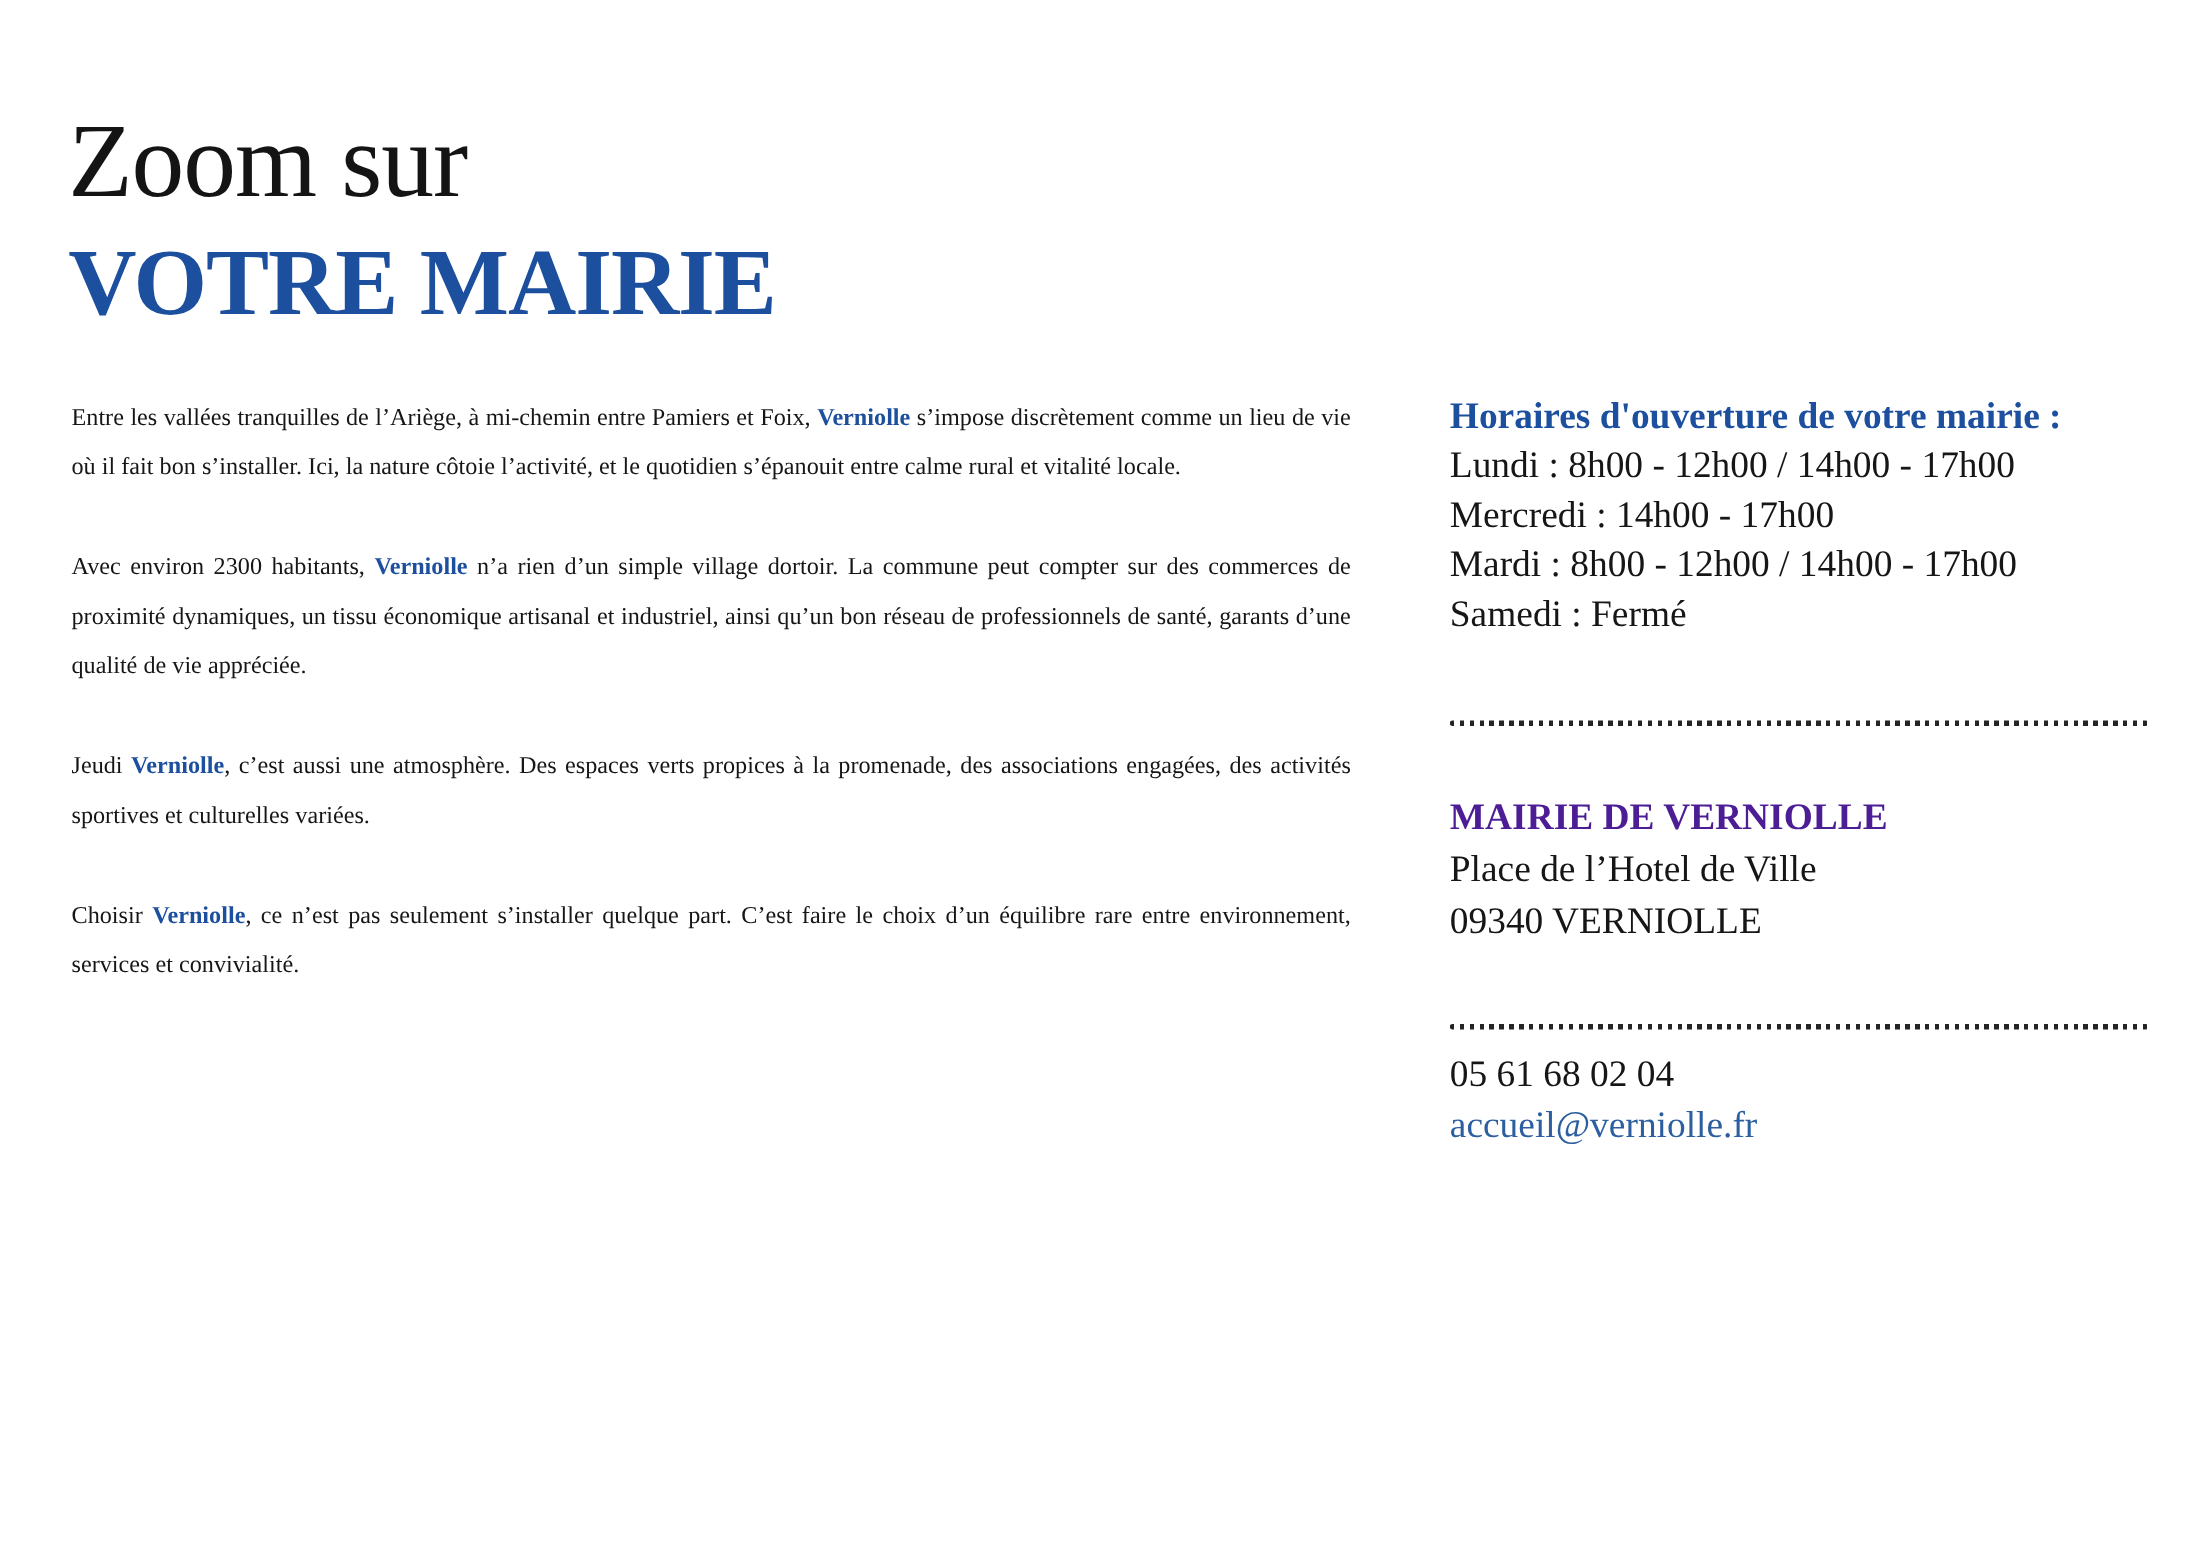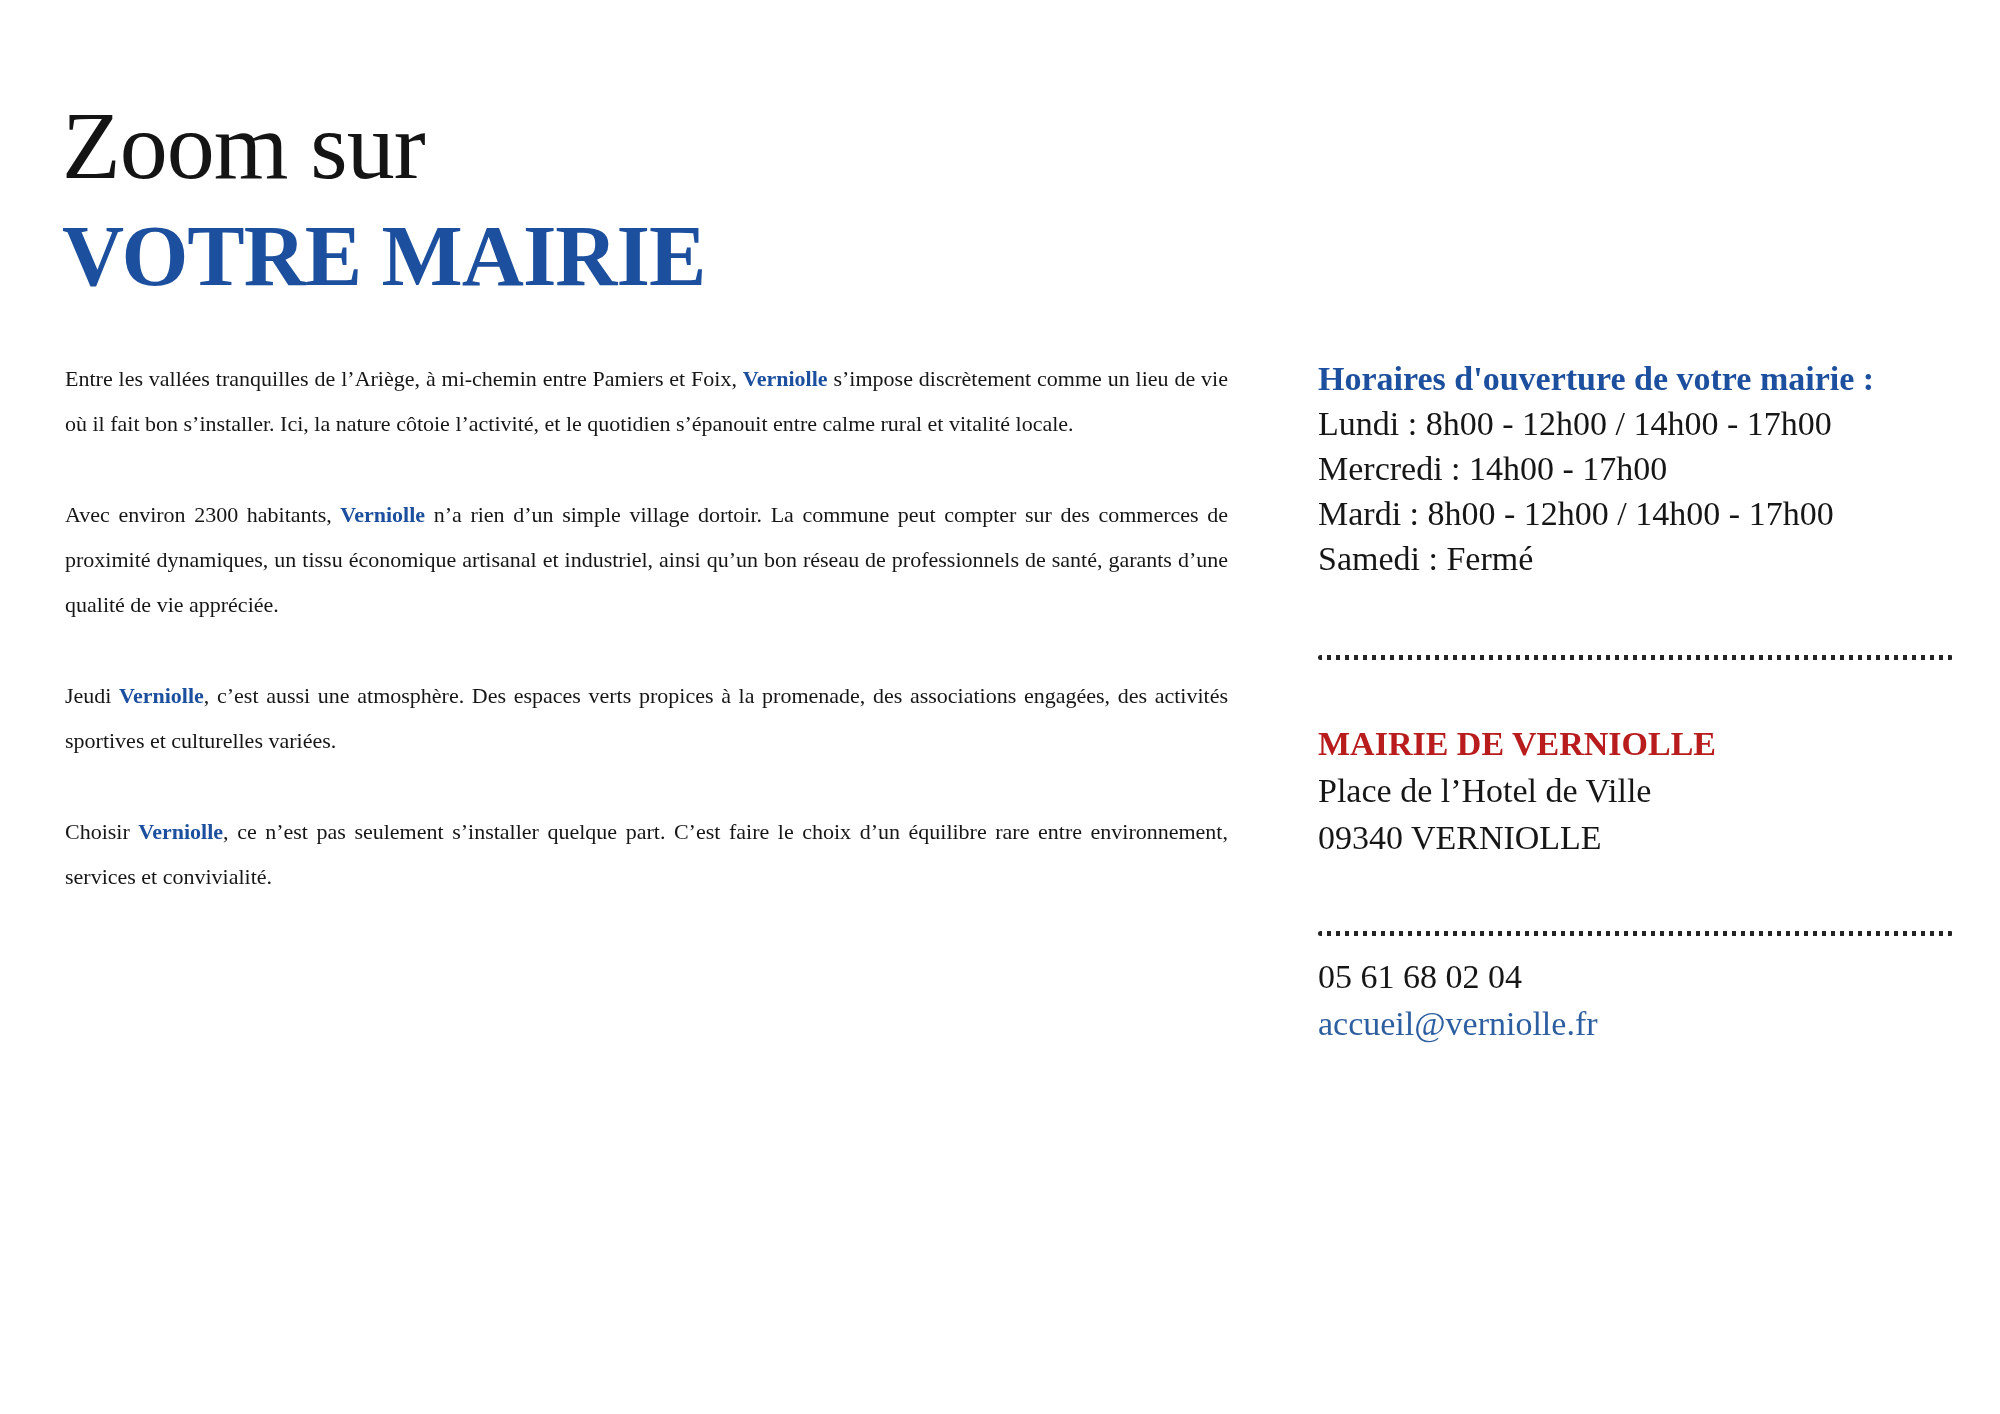--- a/index.html
+++ b/index.html
@@ -66,21 +66,21 @@
 
   .dotted-divider {
     height: 5px;
     width: 100%;
     background-image: repeating-linear-gradient(90deg, #242424 0px, #242424 4px, transparent 4px, transparent 9px);
   }
   .divider-1 { margin-top: 74px; }
   .divider-2 { margin-top: 70px; }
 
   .address-block { margin-top: 60px; line-height: 47px; }
-  .address-name { color: #b91c1c; font-weight: 700; }
+  .address-name { color: #4c1d95; font-weight: 700; }
 
   .contact-block { margin-top: 17px; line-height: 47px; }
   .contact-phone { color: #161616; }
   .contact-email { color: #2d5fa0; text-decoration: none; display: block; }
 </style>
 </head>
 <body>
 
 <div class="page">
 

